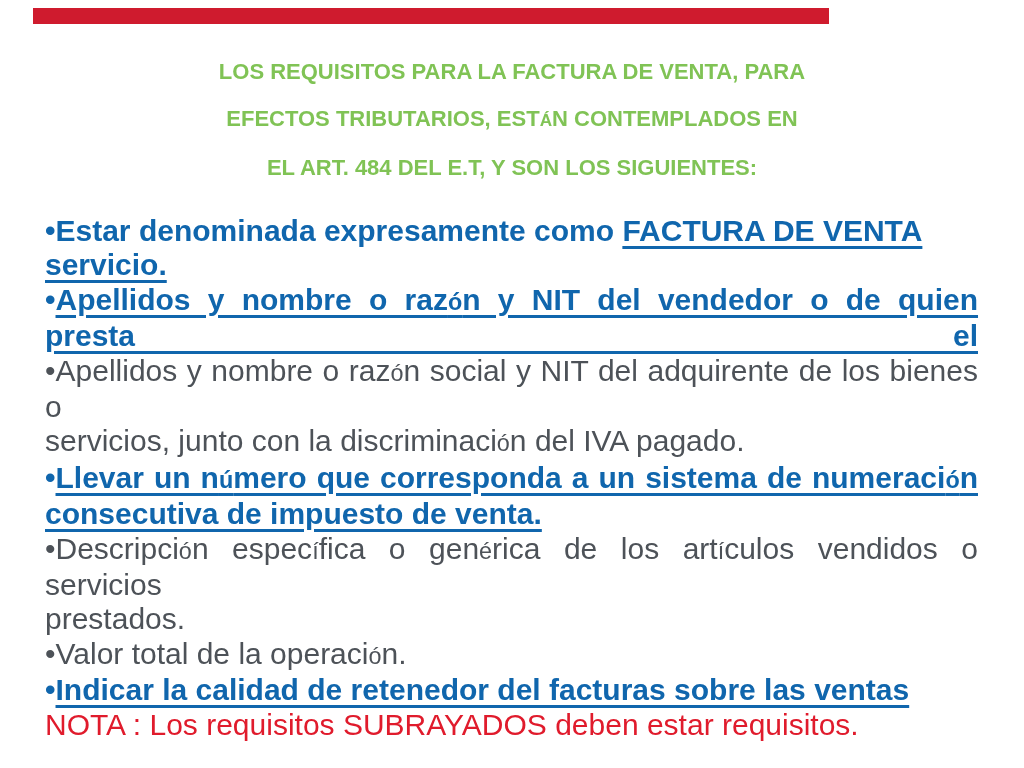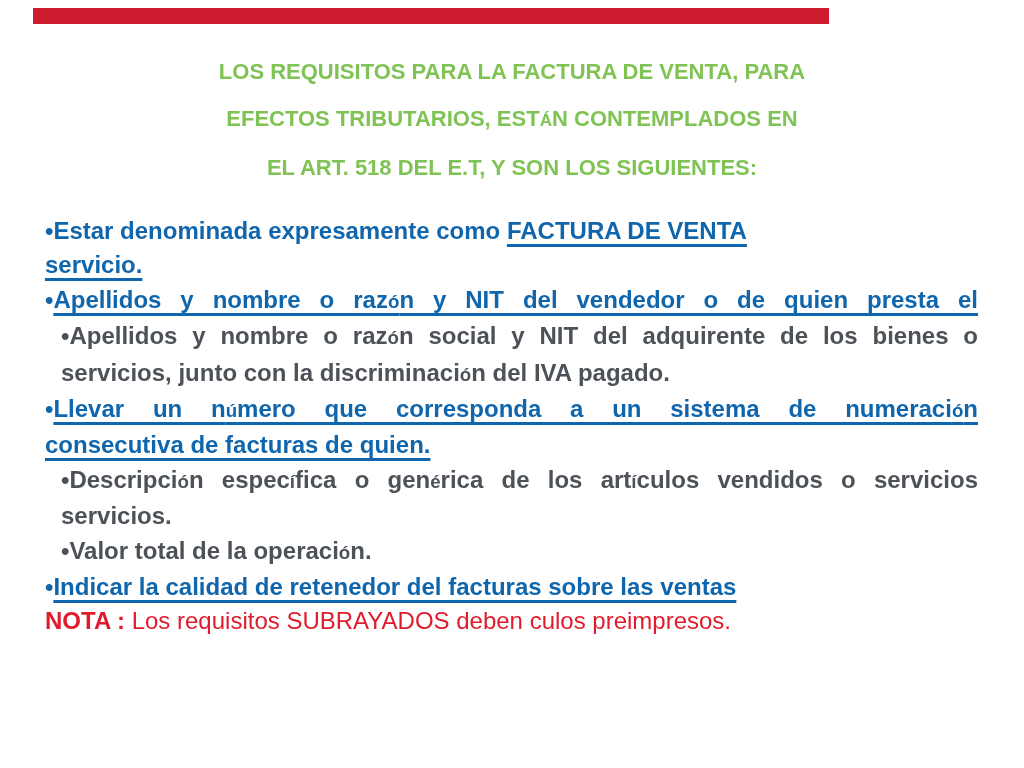--- a/index.html
+++ b/index.html
@@ -17,29 +17,29 @@
 
   .title {
     position:absolute; top:48px; left:0; width:1024px;
     text-align:center; font-weight:bold;
     font-size:22px; line-height:47px;
     color:var(--title_green,#80c355);
   }
 
   .body {
     position:absolute; top:214px; left:45px; width:933px;
-    font-size:24px; line-height:34.4px;
+    font-size:30px; line-height:34.4px;
   }
   .line { text-align:left; white-space:normal; }
   .line.stretch { text-align:justify; text-align-last:justify; }
 
   .blue { color:var(--bold_blue,#1066ad); font-weight:bold; }
-  .gray { color:var(--body_gray,#4d5258); font-weight:bold;margin-left:16px; }
+  .gray { color:var(--body_gray,#4d5258); font-weight:normal; }
   .red  { color:var(--note_red,#e01b2c); font-weight:normal; }
-  .red .b { font-weight:bold;text-align:right; }
+  .red .b { font-weight:normal;text-align:right; }
   .red .r { font-weight:normal; }
 
   .u {
     text-decoration:underline;
     text-decoration-thickness:3px;
     text-underline-offset:5px;
   }
 
   
   .acc { font-size:0.78em; }
@@ -47,31 +47,31 @@
 </head>
 <body>
 
 <div class="slide">
 
   <div class="topbar"></div>
 
   <div class="title">
     <div class="accentize">LOS REQUISITOS PARA LA FACTURA DE VENTA, PARA</div>
     <div class="accentize">EFECTOS TRIBUTARIOS, EST<span class="acc">Á</span>N CONTEMPLADOS EN</div>
-    <div class="accentize">EL ART. 518 DEL E.T, Y SON LOS SIGUIENTES:</div>
+    <div class="accentize">EL ART. 484 DEL E.T, Y SON LOS SIGUIENTES:</div>
   </div>
 
   <div class="body">
       <div class="line blue"><span>•Estar denominada expresamente como </span><span class="u">FACTURA DE VENTA</span></div>
       <div class="line blue"><span class="u">servicio.</span></div>
       <div class="line blue stretch"><span>•</span><span class="u">Apellidos y nombre o raz<span class="acc">ó</span>n y NIT del vendedor o de quien presta el</span></div>
       <div class="line gray stretch"><span>•Apellidos y nombre o raz<span class="acc">ó</span>n social y NIT del adquirente de los bienes o</span></div>
       <div class="line gray"><span>servicios, junto con la discriminaci<span class="acc">ó</span>n del IVA pagado.</span></div>
       <div class="line blue stretch"><span>•</span><span class="u">Llevar un n<span class="acc">ú</span>mero que corresponda a un sistema de numeraci<span class="acc">ó</span>n</span></div>
-      <div class="line blue"><span class="u">consecutiva de facturas de quien.</span></div>
+      <div class="line blue"><span class="u">consecutiva de impuesto de venta.</span></div>
       <div class="line gray stretch"><span>•Descripci<span class="acc">ó</span>n espec<span class="acc">í</span>fica o gen<span class="acc">é</span>rica de los art<span class="acc">í</span>culos vendidos o servicios</span></div>
-      <div class="line gray"><span>servicios.</span></div>
+      <div class="line gray"><span>prestados.</span></div>
       <div class="line gray"><span>•Valor total de la operaci<span class="acc">ó</span>n.</span></div>
       <div class="line blue"><span>•</span><span class="u">Indicar la calidad de retenedor del facturas sobre las ventas</span></div>
-      <div class="line red"><span class="b">NOTA : </span><span class="r">Los requisitos SUBRAYADOS deben culos preimpresos.</span></div>
+      <div class="line red"><span class="b">NOTA : </span><span class="r">Los requisitos SUBRAYADOS deben estar requisitos.</span></div>
     </div>
 
 </div>
 
 </body></html>

